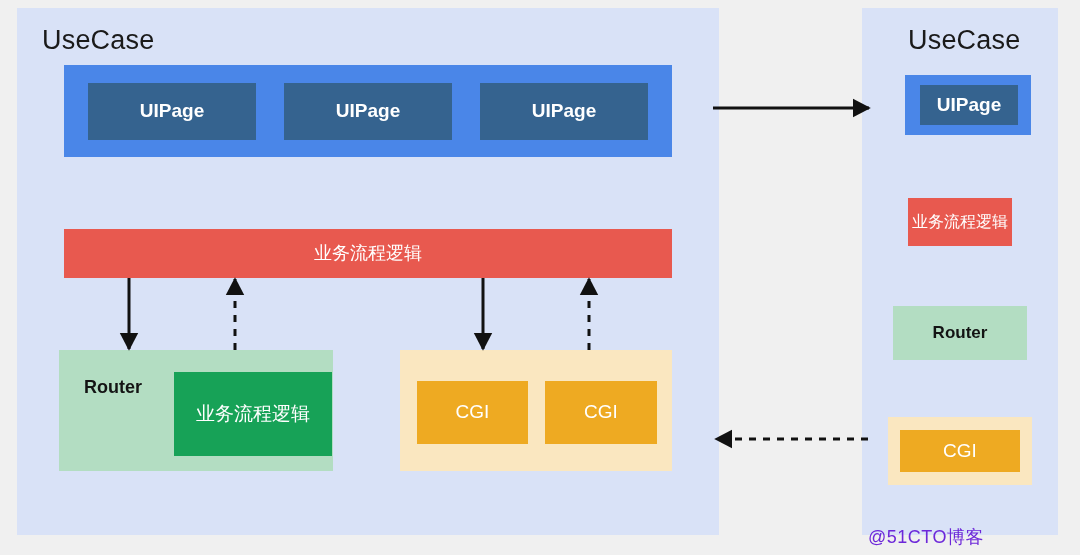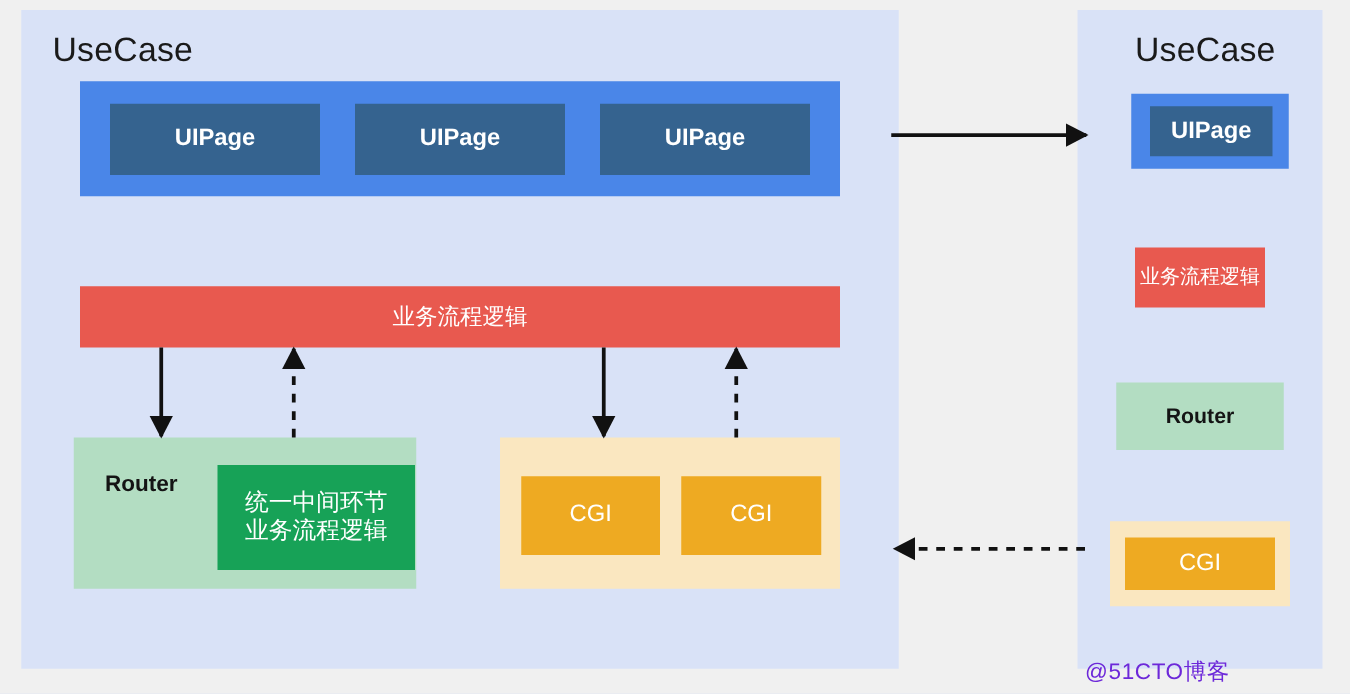--- a/index.html
+++ b/index.html
@@ -92,21 +92,20 @@
   <div class="block band-red" id="l-redband">
     <span class="lbl">业务流程逻辑</span>
   </div>
 
   <div class="block band-green" id="l-greenband"></div>
   <div class="block" id="l-router-label">
     <span class="lbl lbl-router">Router</span>
   </div>
   <div class="block box-darkgreen" id="l-greenbox">
     <span>
-      <span class="lbl">统一中间环节</span>
       <span class="lbl">业务流程逻辑</span>
     </span>
   </div>
 
   <div class="block band-yellow" id="l-yellowband"></div>
   <div class="block box-orange" id="l-cgi-0">
     <span class="lbl">CGI</span>
   </div>
   <div class="block box-orange" id="l-cgi-1">
     <span class="lbl">CGI</span>

